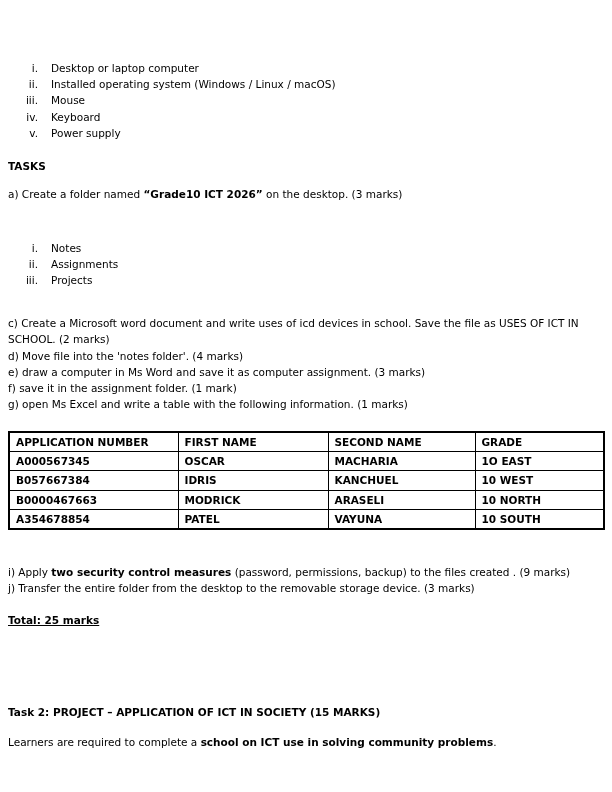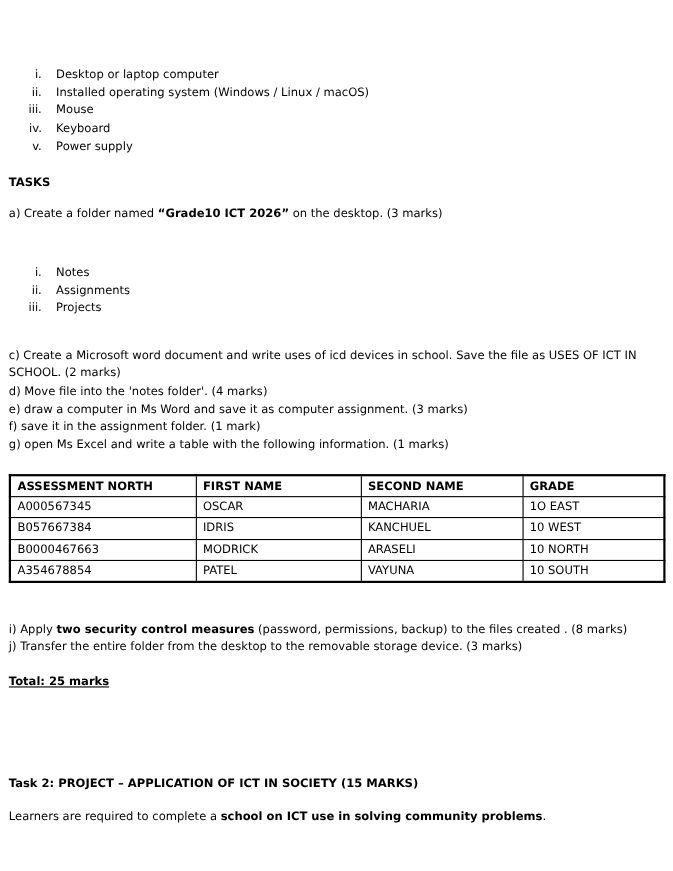--- a/index.html
+++ b/index.html
@@ -29,21 +29,21 @@
     border-collapse: collapse;
     width: 595px;
     table-layout: fixed;
   }
   table.assess th, table.assess td {
     border: 1.5px solid #000000;
     padding: 1px 6px 1px 6px;
     height: 18px;
     text-align: left;
     font-size: 10.5px;
-    font-weight: 400;
+    font-weight: 700;
     overflow: hidden;
     white-space: nowrap;
   }
   table.assess th { font-weight: 700; }
   table.assess { border: 2px solid #000000; }
   .c1 { width: 169px; } .c2 { width: 150px; } .c3 { width: 147px; } .c4 { width: 129px; }
 </style>
 </head>
 <body>
 
@@ -101,21 +101,21 @@
   <div class="abs" style="top:431px;">
     <table class="assess">
       <colgroup>
           <col class="c1">
           <col class="c2">
           <col class="c3">
           <col class="c4">
         </colgroup>
       <thead>
         <tr>
-          <th>ASSESSMENT NORTH</th>
+          <th>APPLICATION NUMBER</th>
           <th>FIRST NAME</th>
           <th>SECOND NAME</th>
           <th>GRADE</th>
         </tr>
       </thead>
       <tbody>
         <tr>
           <td>A000567345</td>
           <td>OSCAR</td>
           <td>MACHARIA</td>
@@ -137,21 +137,21 @@
           <td>A354678854</td>
           <td>PATEL</td>
           <td>VAYUNA</td>
           <td>10 SOUTH</td>
         </tr>
       </tbody>
     </table>
   </div>
 
 
-  <div class="abs nowrap" style="top:564px;"><span>i) Apply </span><span class="bold">two security control measures</span><span> (password, permissions, backup) to the files created . (8 marks)</span></div>
+  <div class="abs nowrap" style="top:564px;"><span>i) Apply </span><span class="bold">two security control measures</span><span> (password, permissions, backup) to the files created . (9 marks)</span></div>
 
   <div class="abs" style="top:580px;">j) Transfer the entire folder from the desktop to the removable storage device. (3 marks)</div>
 
   <div class="abs bold" style="top:612px;text-decoration:underline;">Total: 25 marks</div>
 
   <div class="abs bold" style="top:704px;">Task 2: PROJECT – APPLICATION OF ICT IN SOCIETY (15 MARKS)</div>
 
   <div class="abs" style="top:734px;"><span>Learners are required to complete a </span><span class="bold">school on ICT use in solving community problems</span><span>.</span></div>
 
 </div>

